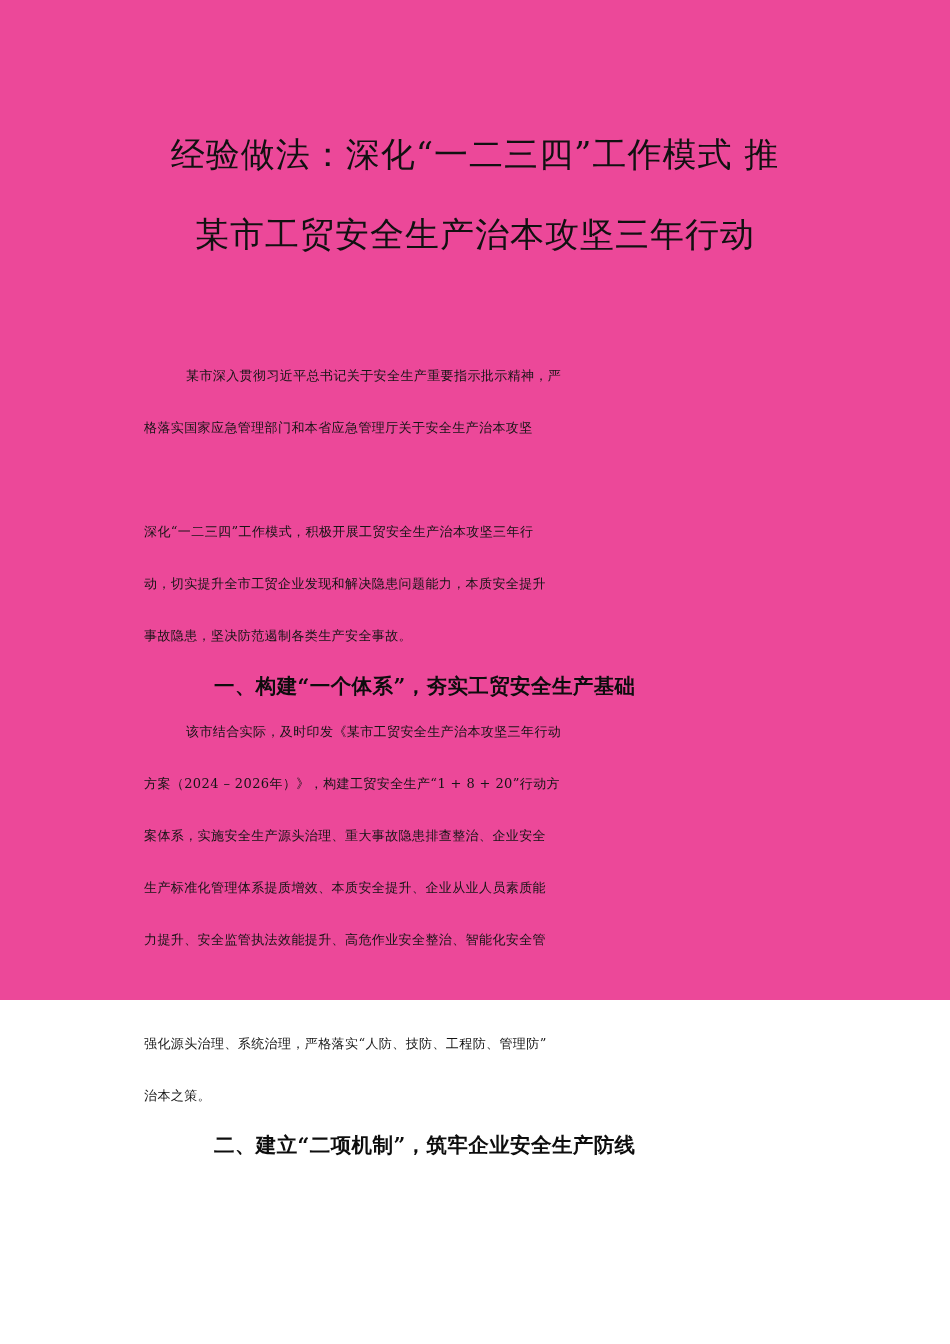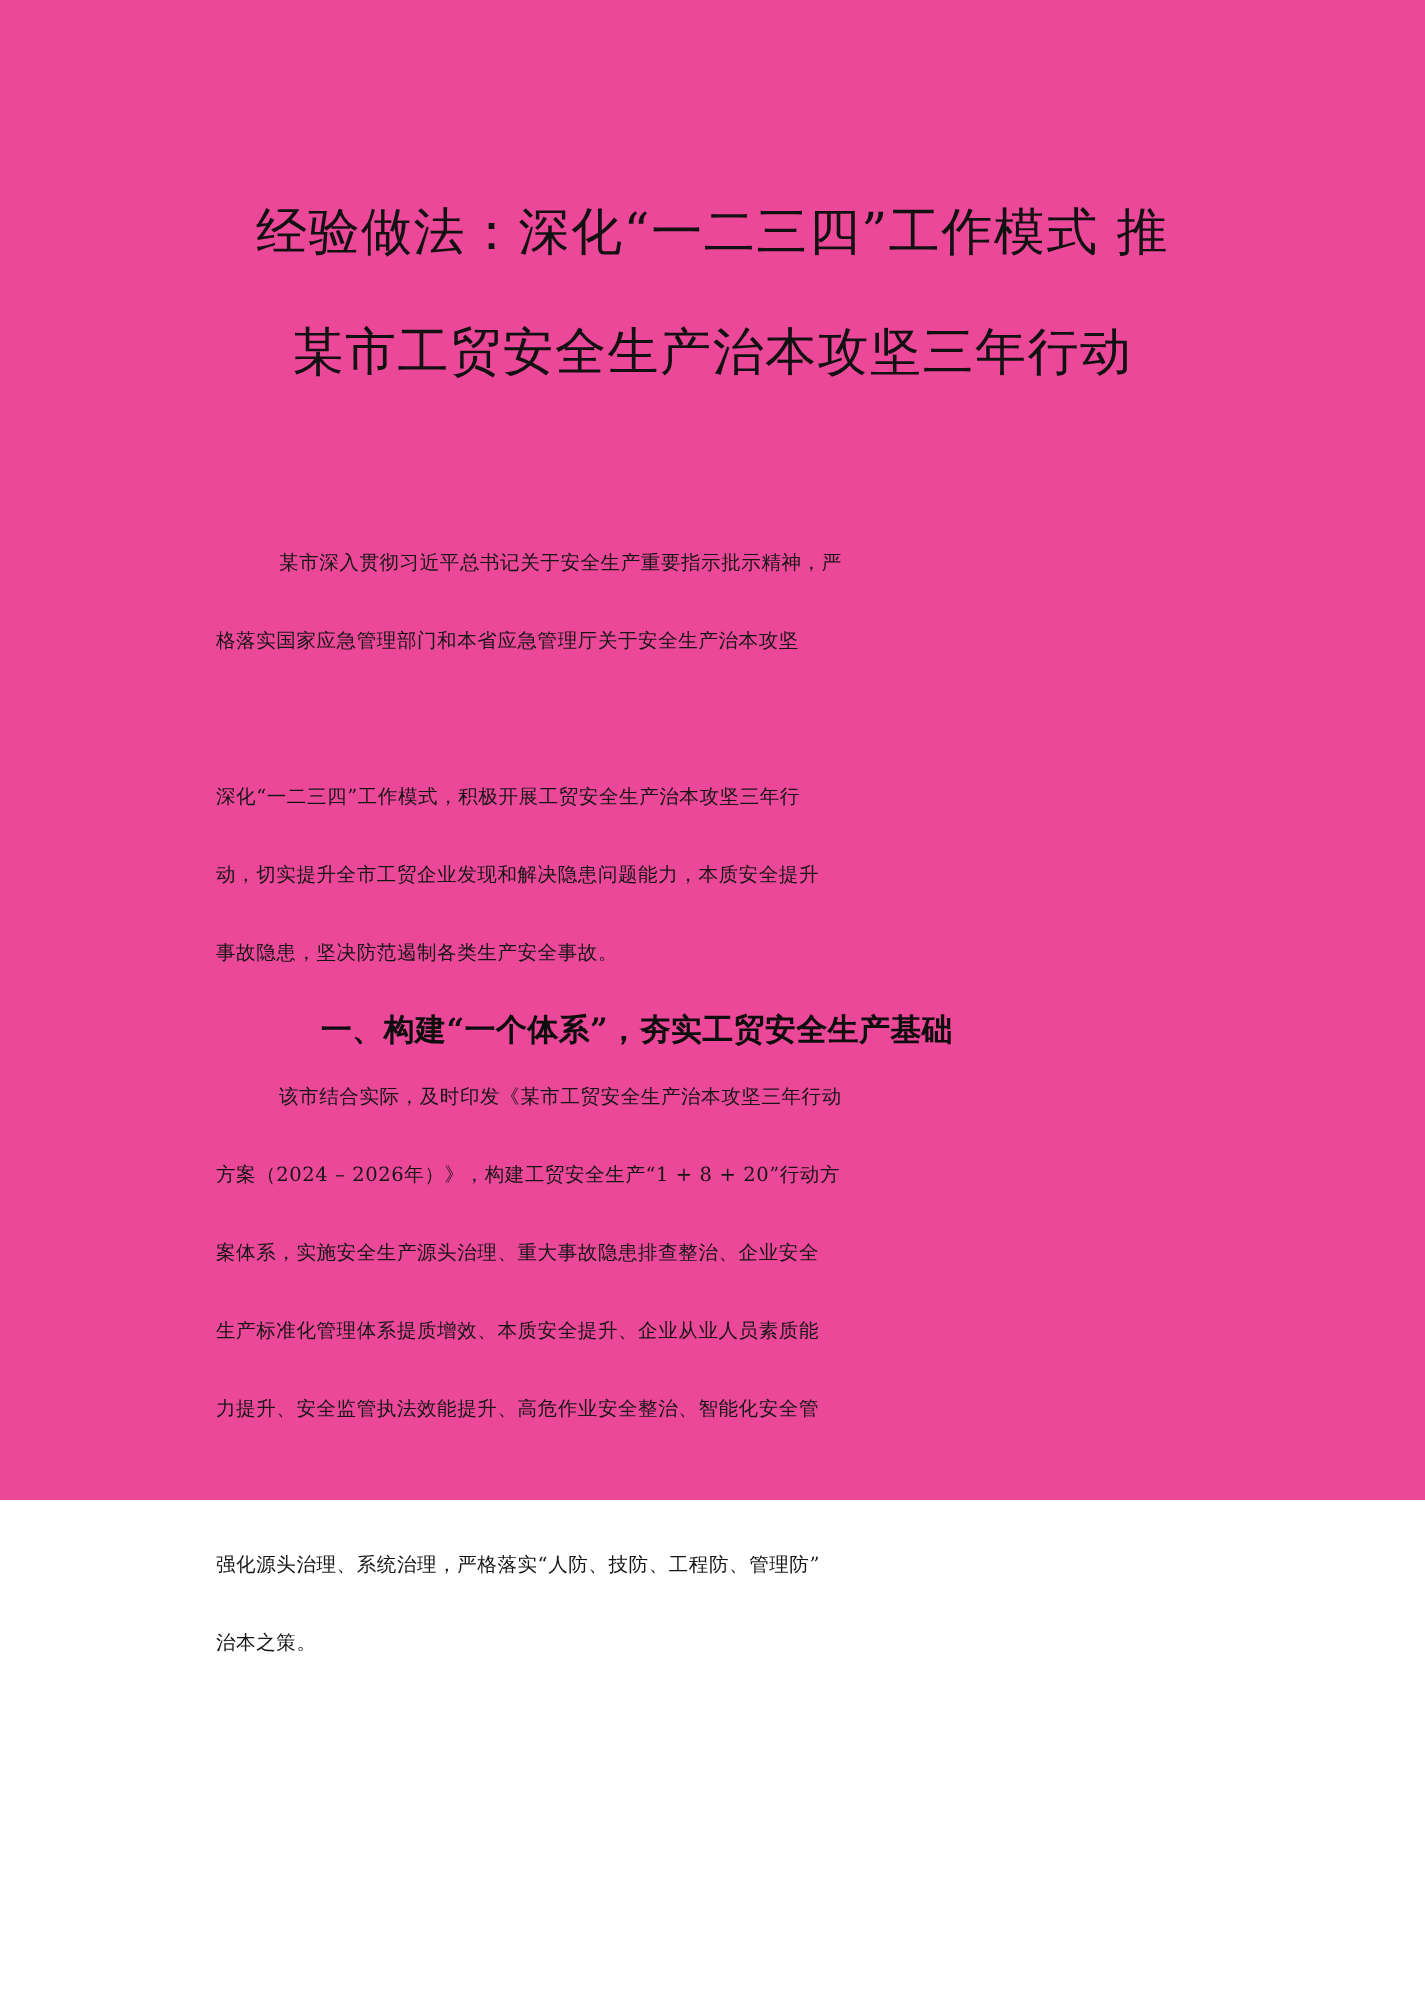--- a/index.html
+++ b/index.html
@@ -74,14 +74,15 @@
 
   <div class="heading" style="top:671px">一、构建“一个体系”，夯实工贸安全生产基础</div>
   <div class="line indent" style="top:717px">该市结合实际，及时印发《某市工贸安全生产治本攻坚三年行动</div>
   <div class="line" style="top:769px">方案（2024 – 2026年）》，构建工贸安全生产“1 + 8 + 20”行动方</div>
   <div class="line" style="top:821px">案体系，实施安全生产源头治理、重大事故隐患排查整治、企业安全</div>
   <div class="line" style="top:873px">生产标准化管理体系提质增效、本质安全提升、企业从业人员素质能</div>
   <div class="line" style="top:925px">力提升、安全监管执法效能提升、高危作业安全整治、智能化安全管</div>
   <div class="line" style="top:1029px">强化源头治理、系统治理，严格落实“人防、技防、工程防、管理防”</div>
   <div class="line" style="top:1081px">治本之策。</div>
 
+  <div class="heading" style="top:1130px">二、建立“二项机制”，筑牢企业安全生产防线</div>
 
 </div>
 
 </body></html>

